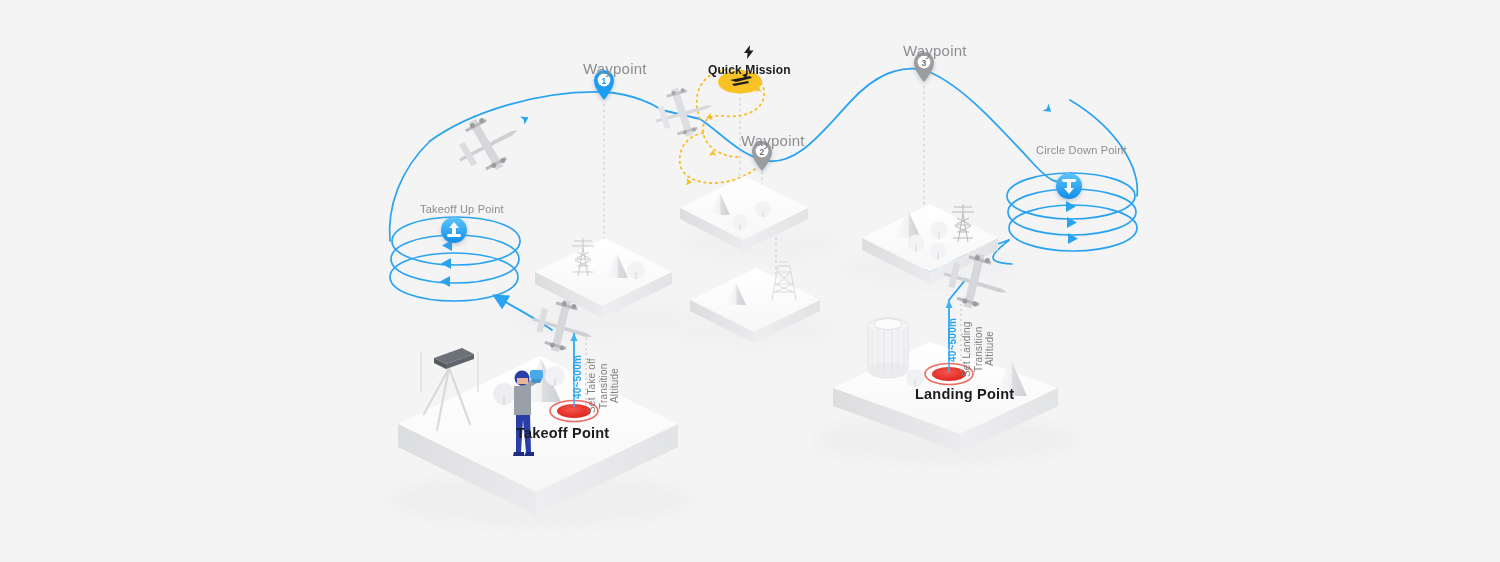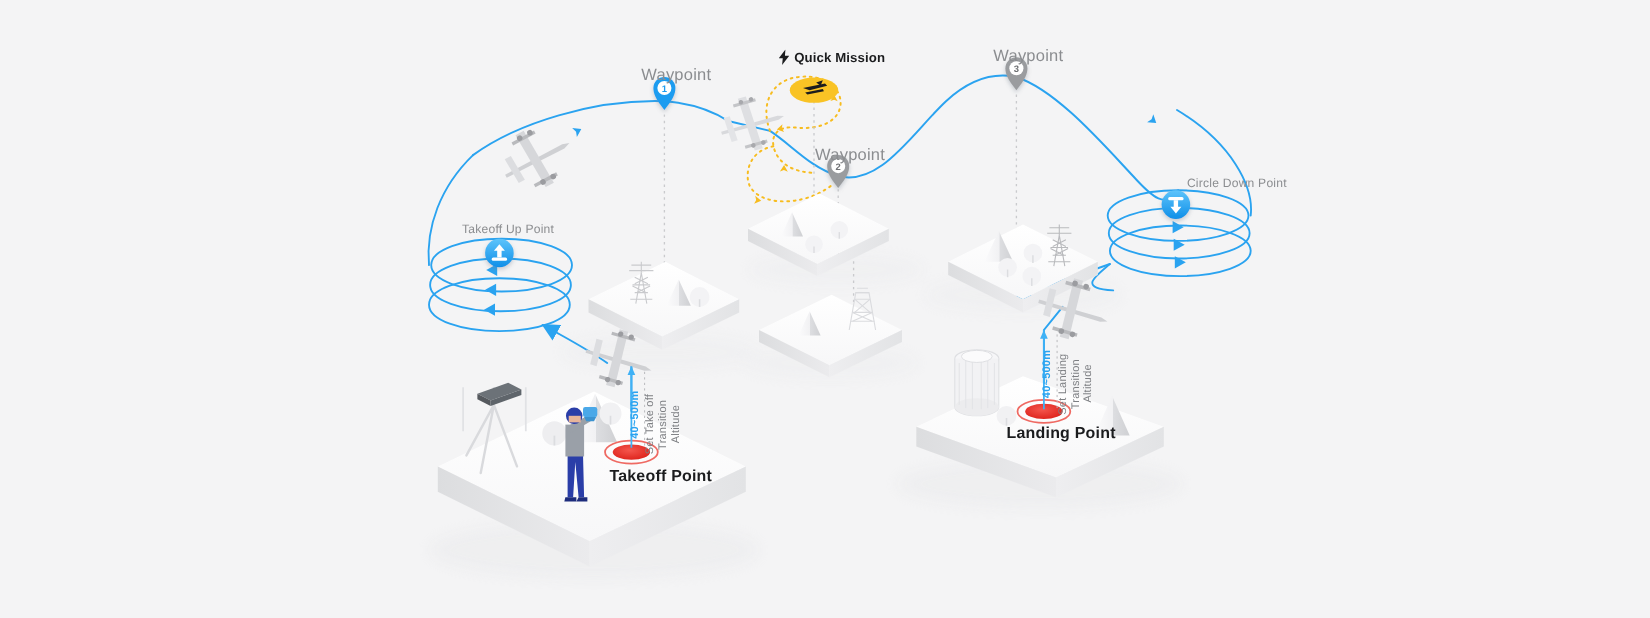--- a/index.html
+++ b/index.html
@@ -406,30 +406,30 @@
       </g>
     </g>
 
   </svg>
 
   <div class="lbl lbl-waypoint" style="left:583px;top:60px;">Waypoint</div>
   <div class="lbl lbl-waypoint" style="left:741px;top:132px;">Waypoint</div>
   <div class="lbl lbl-waypoint" style="left:903px;top:42px;">Waypoint</div>
 
   <div class="lbl lbl-circle" style="left:420px;top:203px;">Takeoff Up Point</div>
-  <div class="lbl lbl-circle" style="left:1036px;top:161px;padding-left:43px;">Circle Down Point</div>
-
-  <div class="lbl lbl-quick" style="left:708px;top:45px;display:flex;align-items:center;gap:4px;">
+  <div class="lbl lbl-circle" style="left:1036px;top:144px;">Circle Down Point</div>
+
+  <div class="lbl lbl-quick" style="left:708px;top:45px;display:flex;align-items:center;gap:4px;flex-direction:column;">
     <svg width="10" height="14" viewBox="0 0 10 14">
       <path d="M6,0 L0,8 L3.6,8 L3,14 L9.5,5.6 L5.6,5.6 z" fill="#1b1c1e"></path>
     </svg>
     <span>Quick Mission</span>
   </div>
 
-  <div class="lbl lbl-point" style="left:554px;top:425px;">Takeoff Point</div>
+  <div class="lbl lbl-point" style="left:516px;top:425px;">Takeoff Point</div>
   <div class="lbl lbl-point" style="left:915px;top:386px;">Landing Point</div>
 
   <div class="vert-group" style="left:572px;top:355px;height:62px;">
     <span class="vert-txt vert-range">40~500m</span>
     <span class="vert-txt vert-desc" style="max-height:62px;white-space:normal;width:26px;">Set Take off Transition Altitude</span>
   </div>
 
   <div class="vert-group" style="left:947px;top:318px;height:62px;">
     <span class="vert-txt vert-range">40~500m</span>
     <span class="vert-txt vert-desc" style="max-height:62px;white-space:normal;width:26px;">Set Landing Transition Altitude</span>

